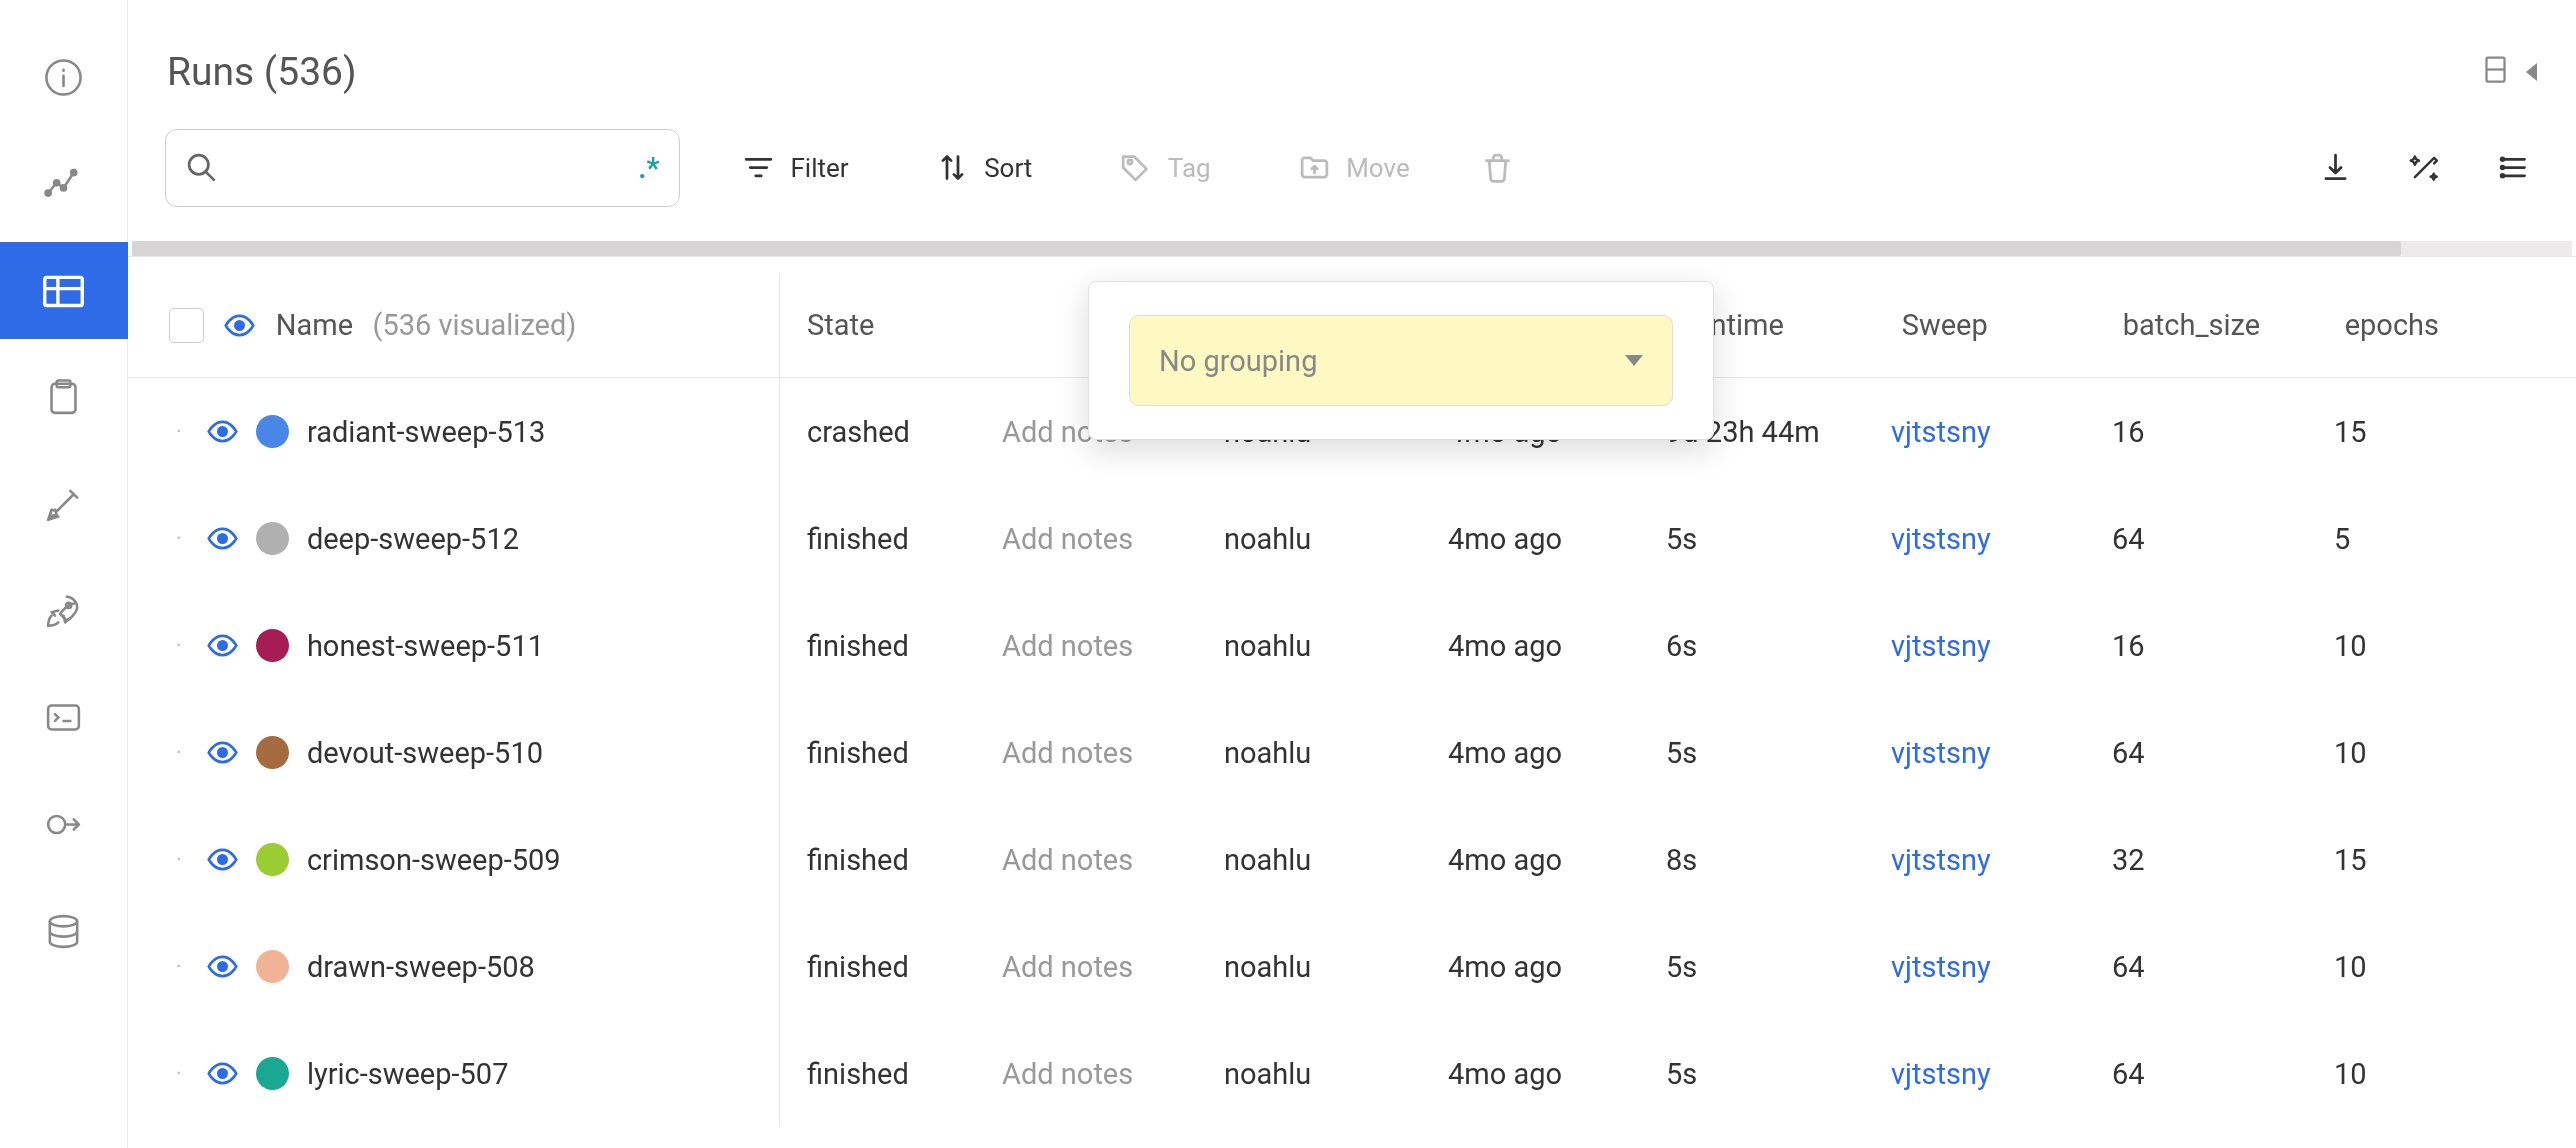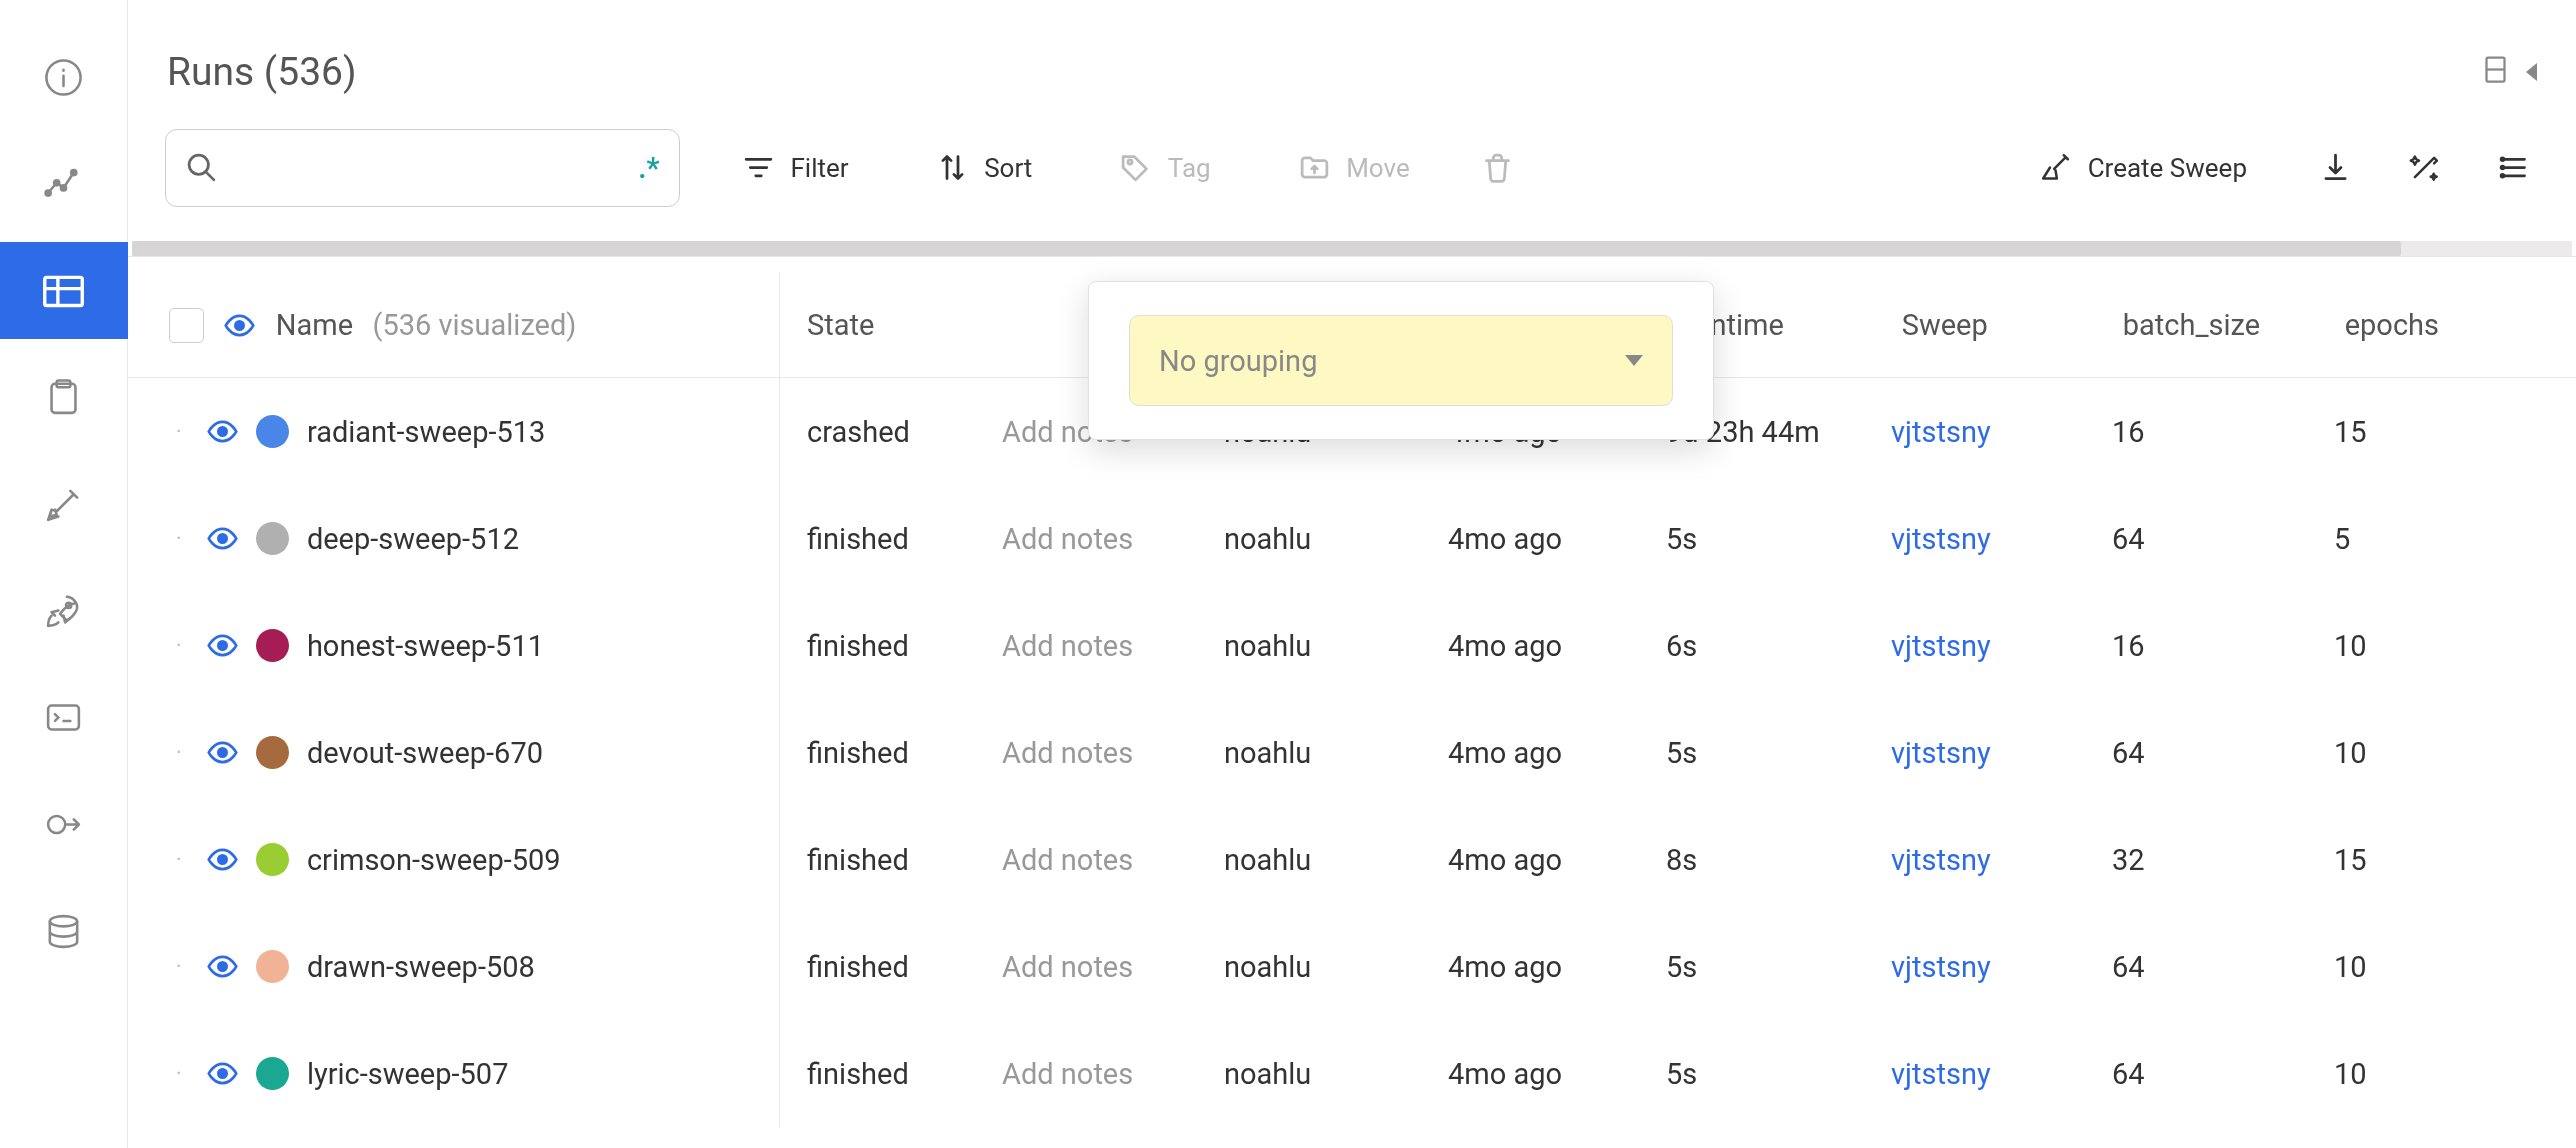--- a/index.html
+++ b/index.html
@@ -348,26 +348,20 @@
     </div>
 
     <div class="icon-only" style="color:#bbb">
       <svg viewBox="0 0 24 24" fill="none" stroke="currentColor" stroke-width="2">
           <path d="M4 7h16M9 7V5a2 2 0 012-2h2a2 2 0 012 2v2M6 7l1 13a2 2 0 002 2h6a2 2 0 002-2l1-13" stroke-linecap="round"></path>
         </svg>
     </div>
 
     <div class="spacer"></div>
 
-    <div class="tool-btn">
-      <svg viewBox="0 0 24 24" fill="none" stroke="#333" stroke-width="1.8">
-          <path d="M18 3l3 3M19.5 4.5L11 13M8 12l-5 8h10l-1-6" stroke-linecap="round" stroke-linejoin="round"></path>
-        </svg>
-      <span>Create Sweep</span>
-    </div>
 
     <div class="icon-only">
       <svg viewBox="0 0 24 24" fill="none" stroke="#333" stroke-width="2">
           <path d="M12 3v13M12 16l-4-4M12 16l4-4M5 20h14" stroke-linecap="round" stroke-linejoin="round"></path>
         </svg>
     </div>
 
     <div class="icon-only">
       <svg viewBox="0 0 24 24" fill="none" stroke="#333" stroke-width="1.8">
           <path d="M5 19L17 7M17 7l2-2 2 2-2 2M4 6l1-2 1 2 2 1-2 1-1 2-1-2-2-1 2-1zM18 18l.7-1.5.7 1.5 1.5.7-1.5.7-.7 1.5-.7-1.5-1.5-.7 1.5-.7z" stroke-linecap="round" stroke-linejoin="round"></path>
@@ -477,21 +471,21 @@
         <div class="trow">
     <div class="name-col">
       <span class="dot-handle">·</span>
       <span class="eye-icon">
         <svg viewBox="0 0 24 24" fill="none" stroke="currentColor" stroke-width="2">
                 <path d="M2 12s3.5-7 10-7 10 7 10 7-3.5 7-10 7S2 12 2 12z"></path>
                 <circle cx="12" cy="12" r="3" fill="currentColor"></circle>
               </svg>
       </span>
       <span class="color-dot" style="background:#a56a3e"></span>
-      <span class="run-name">devout-sweep-670</span>
+      <span class="run-name">devout-sweep-510</span>
     </div>
     <div class="col col-state">finished</div>
     <div class="col col-notes">Add notes</div>
     <div class="col col-notes-spacer">noahlu</div>
     <div class="col col-created">4mo ago</div>
     <div class="col col-runtime">5s</div>
     <div class="col col-sweep">vjtstsny</div>
     <div class="col col-batch">64</div>
     <div class="col col-epochs">10</div>
   </div>

